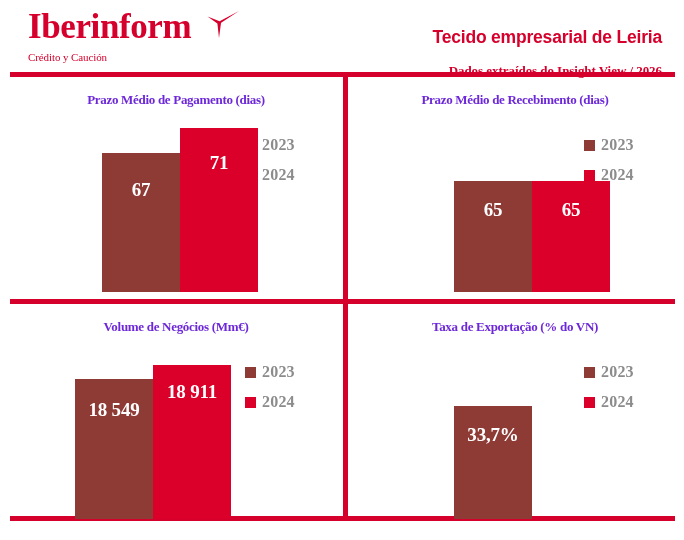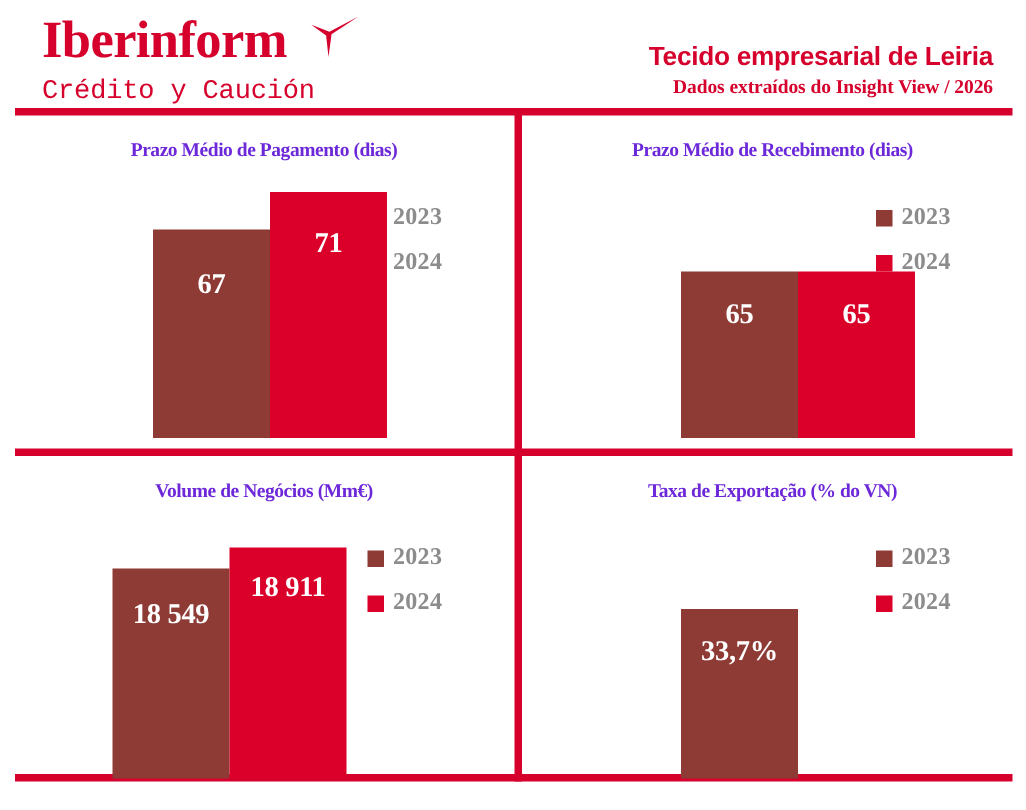--- a/index.html
+++ b/index.html
@@ -37,22 +37,22 @@
     display: inline-block;
     text-align: right;
   }
   #logo-mark {
     position: absolute;
     left: 178px; top: 2px;
     width: 34px; height: 30px;
   }
   #logo-sub {
     margin-top: 5px;
-    font-family: Liberation Mono, monospace;
-    font-size: 18px;
+    font-family: Liberation Serif, serif;
+    font-size: 11px;
     letter-spacing: -0.1px;
     color: #D6002C;
   }
   #title-block {
     position: absolute;
     right: 22px; top: 26px;
     text-align: right;
     width: 420px;
   }
   #report-title {
@@ -63,21 +63,21 @@
     color: #D6002C;
     line-height: 22px;
   }
   #report-subtitle {
     font-family: "Liberation Serif", "DejaVu Serif", serif;
     font-weight: bold;
     font-size: 13px;
     letter-spacing: -0.05px;
     color: #D6002C;
     line-height: 18px;
-    margin-top: 1px;
+    margin-top: 14px;
   }
 
   
   .rule-h {
     position: absolute;
     left: 10px;
     width: 665px;
     height: 5px;
     background: #D6002C;
   }

